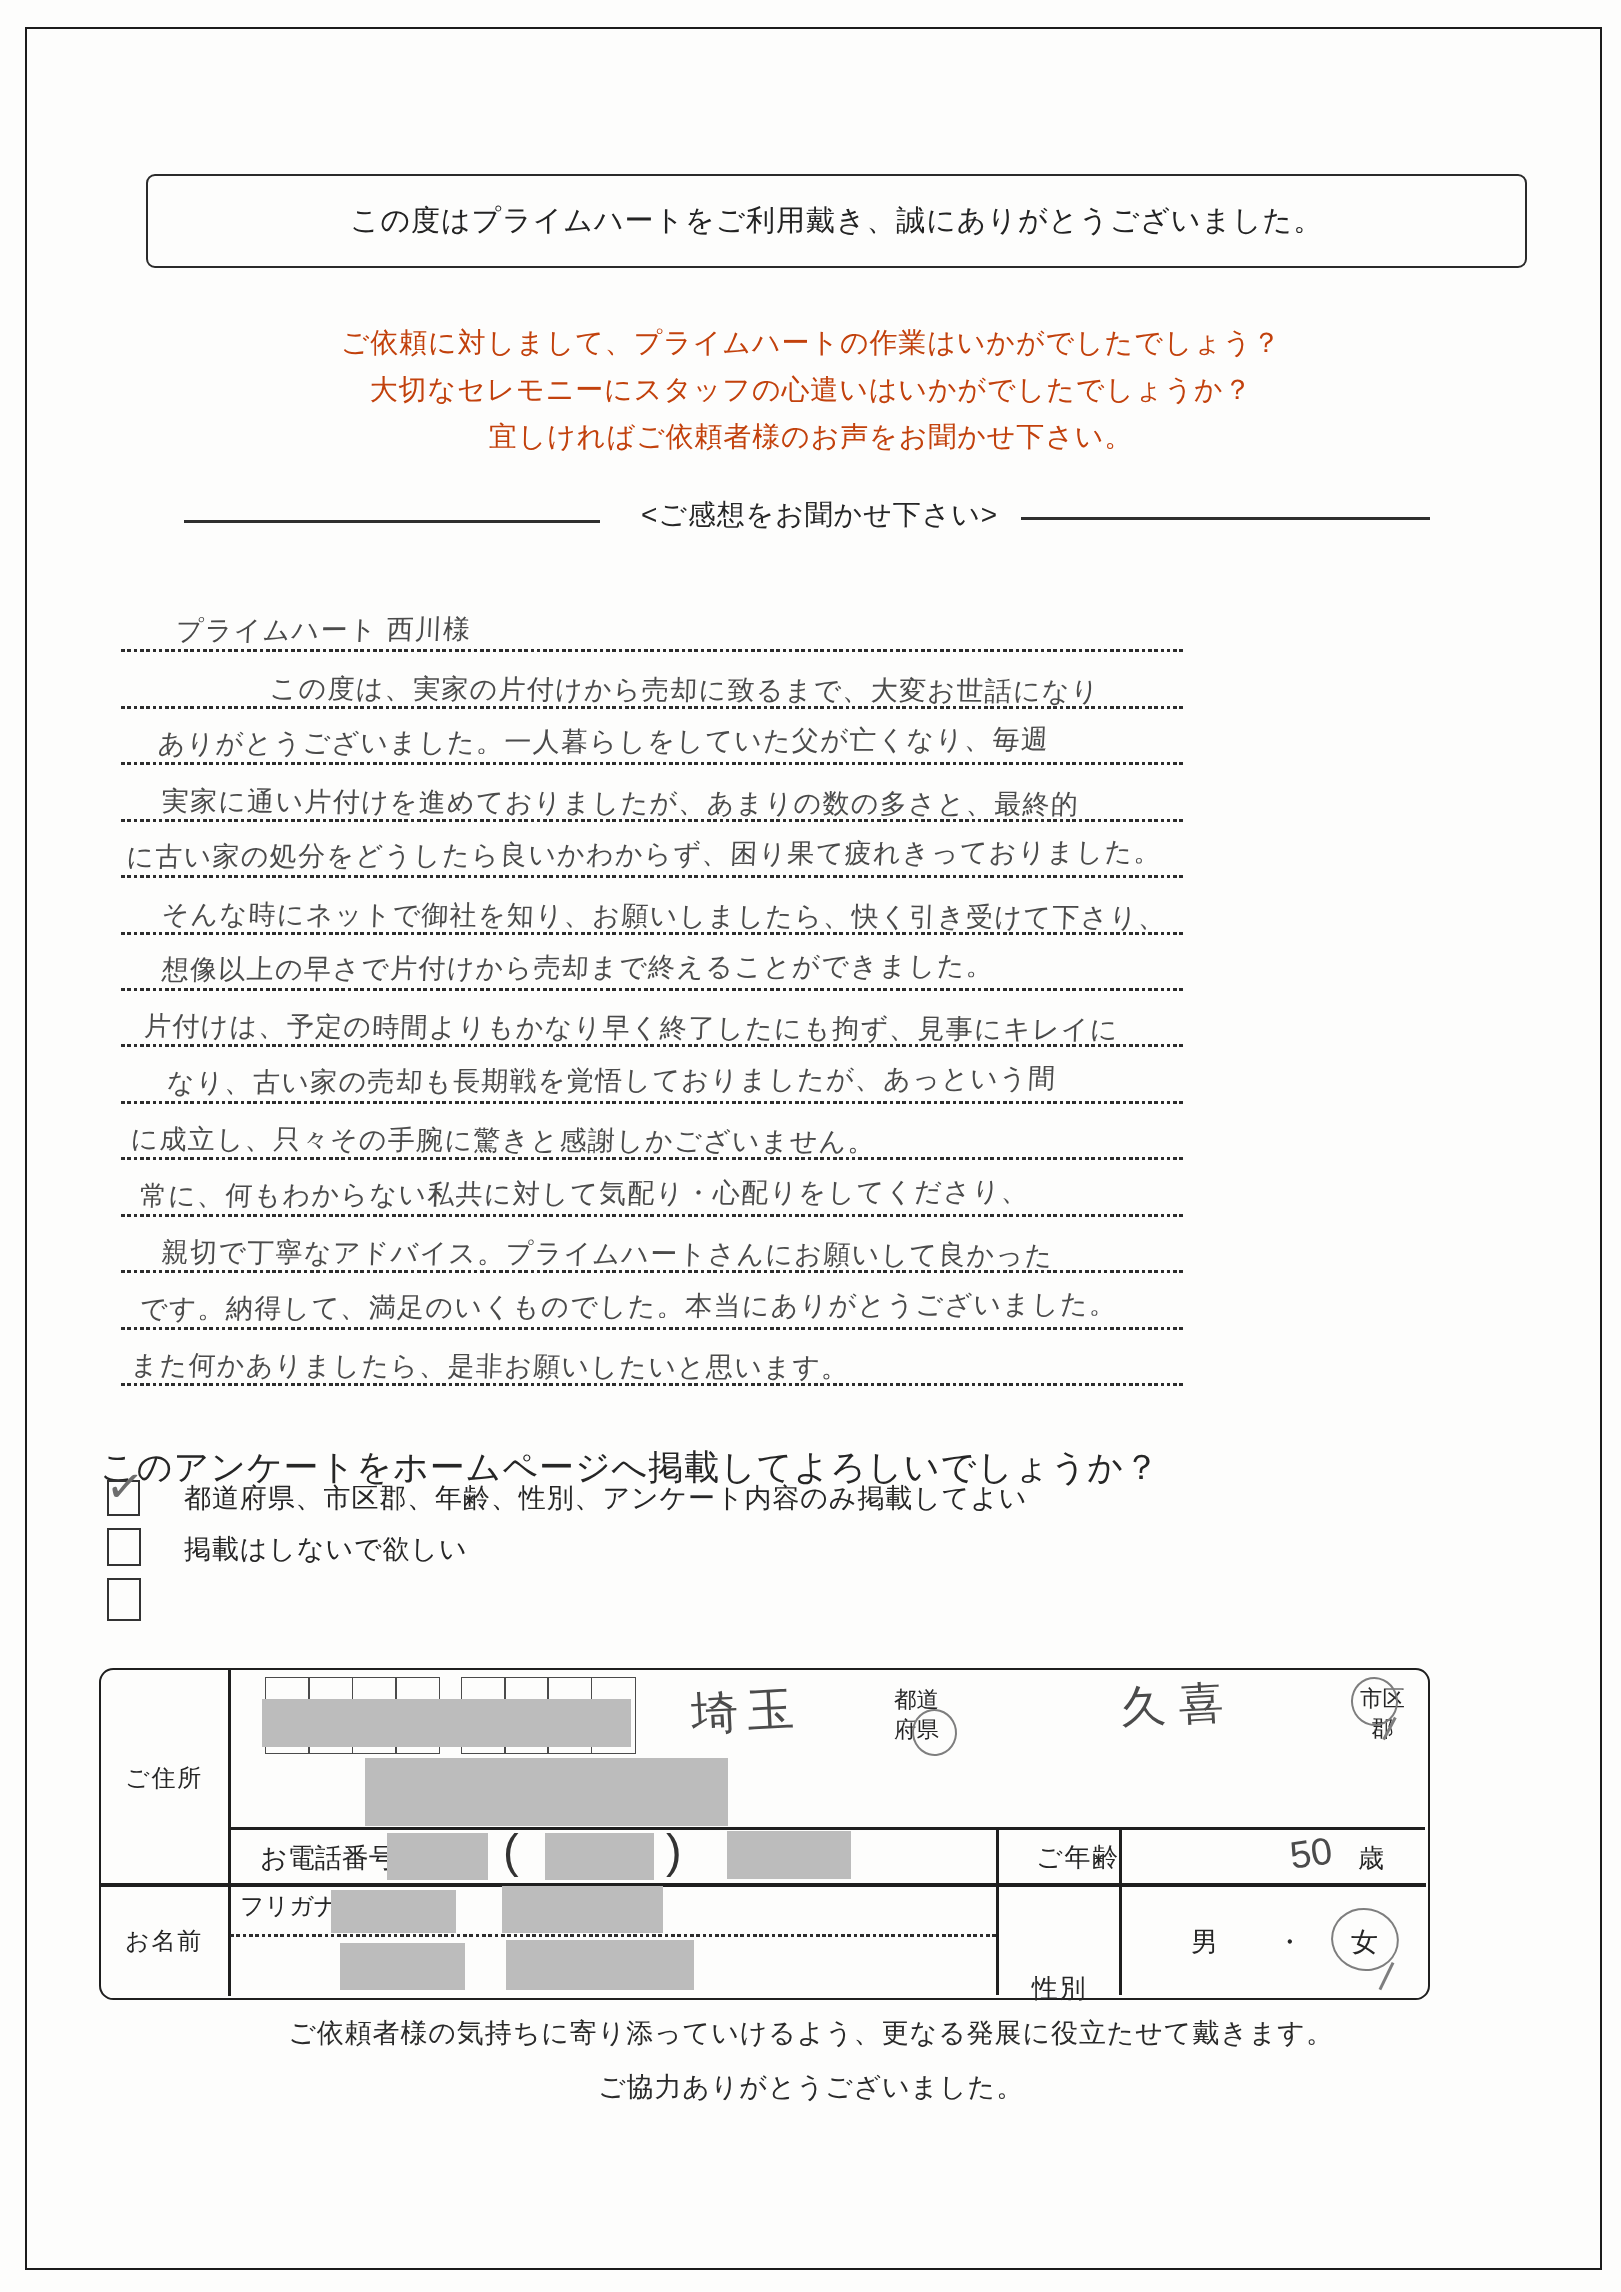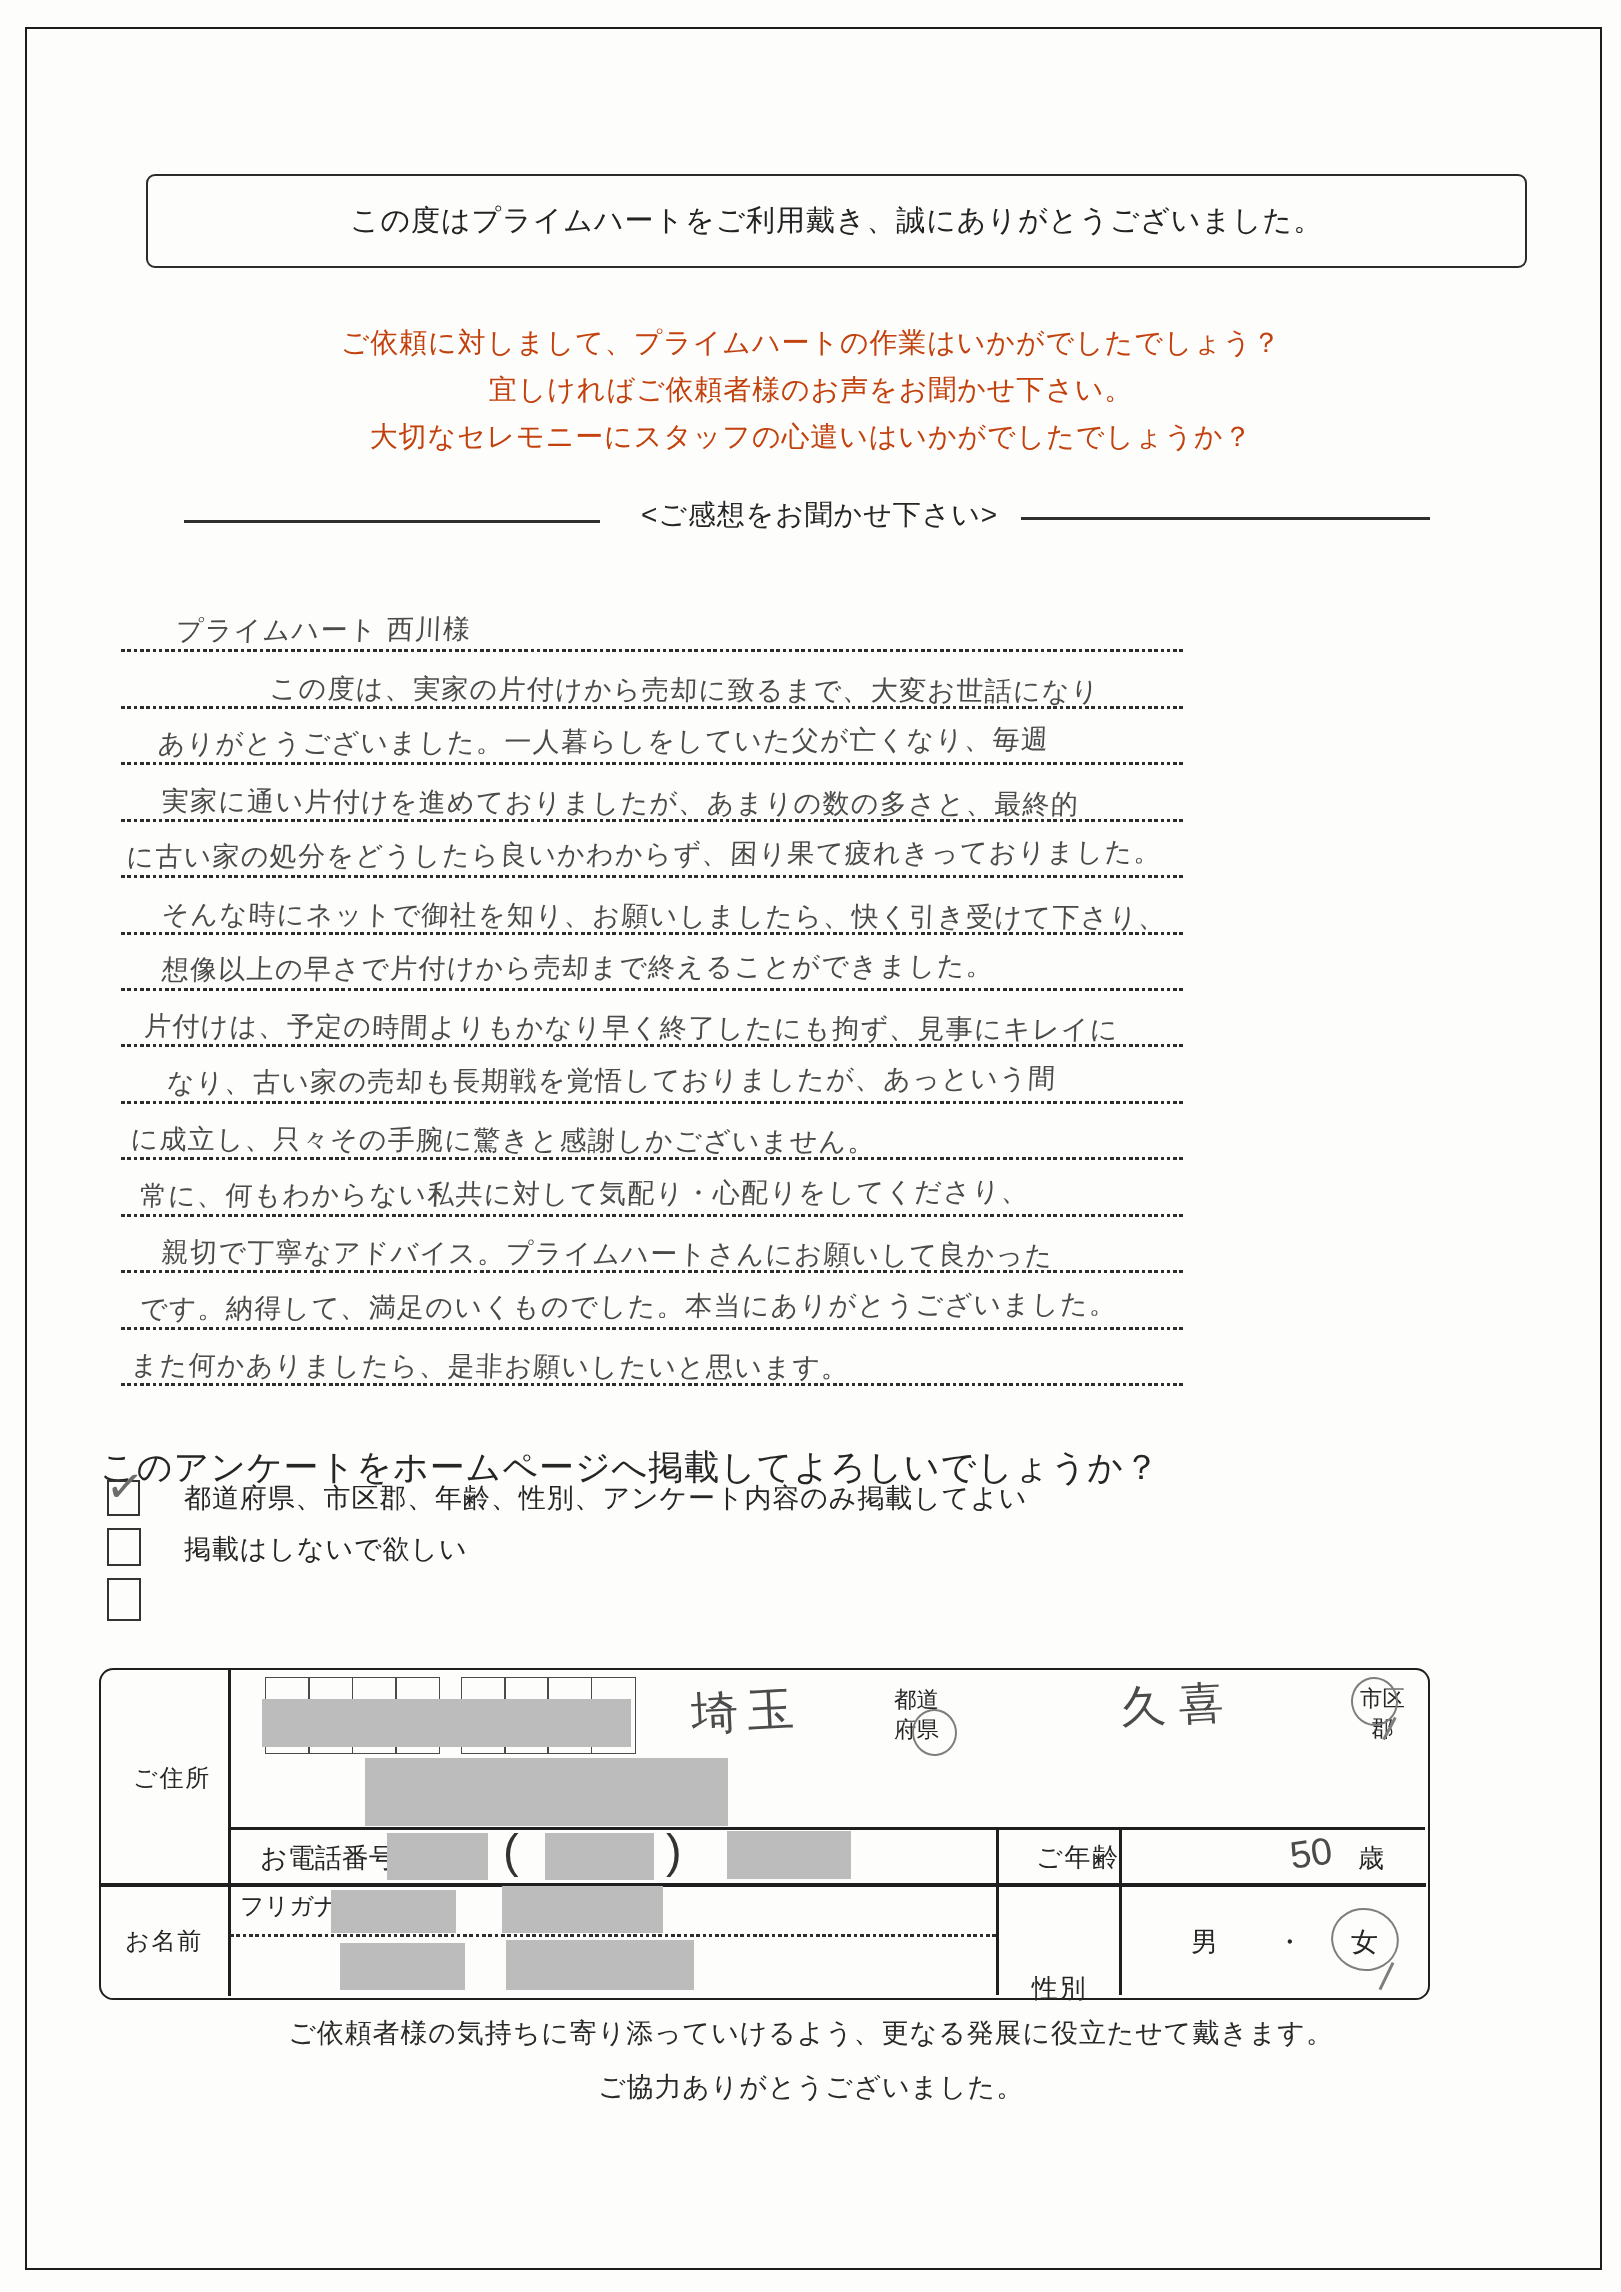--- a/index.html
+++ b/index.html
@@ -69,22 +69,22 @@
 
 <div class="page">
   <div class="frame"></div>
 
   <div class="thanks-box">
     <span class="thanks-text">この度はプライムハートをご利用戴き、誠にありがとうございました。</span>
   </div>
 
   <div class="intro">
     <div>ご依頼に対しまして、プライムハートの作業はいかがでしたでしょう？</div>
+    <div>大切なセレモニーにスタッフの心遣いはいかがでしたでしょうか？</div>
     <div>宜しければご依頼者様のお声をお聞かせ下さい。</div>
-    <div>大切なセレモニーにスタッフの心遣いはいかがでしたでしょうか？</div>
   </div>
 
   <div class="rule" style="left:184px; top:520px; width:416px;"></div>
   <div class="feedback-heading">&lt;ご感想をお聞かせ下さい&gt;</div>
   <div class="rule" style="left:1021px; top:517px; width:409px;"></div>
 
   <div>
     <div class="hw-row" style="top:596px">
         <div class="hw-text" style="padding-left:54px">プライムハート 西川様</div>
         <div class="hw-rule"></div>
@@ -155,21 +155,21 @@
   <div class="cb-box" style="left:107px; top:1578px; width:30px; height:39px;"></div>
 
   <div class="form-table"></div>
 
   <div class="tline" style="left:228px; top:1668px; width:2.7px; height:328px;"></div>
   <div class="tline" style="left:228px; top:1827px; width:1197px; height:2.7px;"></div>
   <div class="tline" style="left:99px; top:1883px; width:1327px; height:3.6px;"></div>
   <div class="tline" style="left:996px; top:1827px; width:2.7px; height:168px;"></div>
   <div class="tline" style="left:1119px; top:1827px; width:2.7px; height:168px;"></div>
 
-  <div class="tlabel" style="left:99px; top:1762px; width:130px;padding-left:8px;">ご住所</div>
+  <div class="tlabel" style="left:99px; top:1762px; width:130px;">ご住所</div>
   <div class="tlabel" style="left:99px; top:1925px; width:130px;">お名前</div>
 
   <div class="postal">
     <div class="cell"></div>
     <div class="cell"></div>
     <div class="cell"></div>
     <div class="cell"></div>
     <div class="gap"></div>
     <div class="cell"></div>
     <div class="cell"></div>

